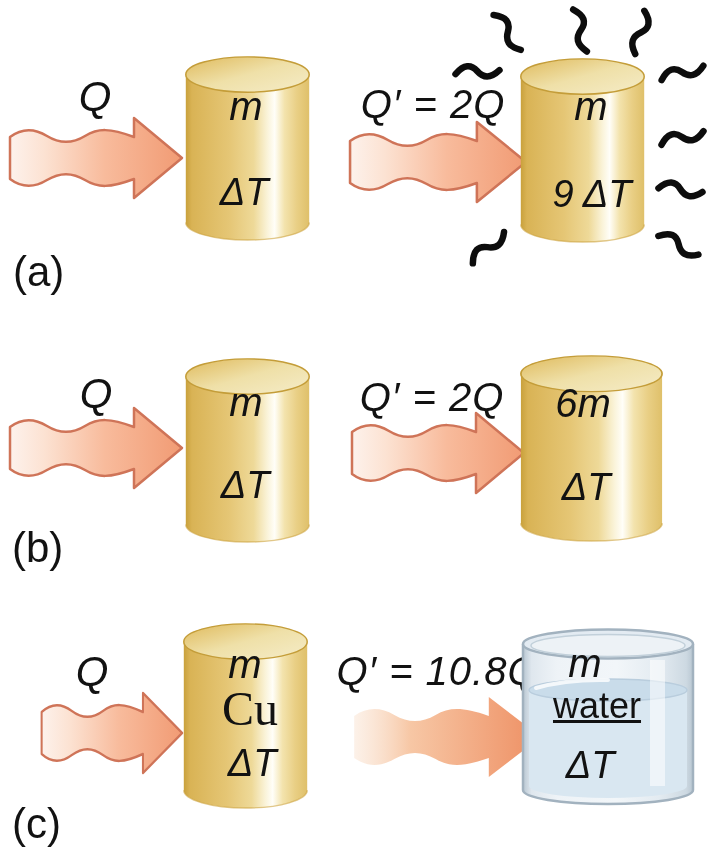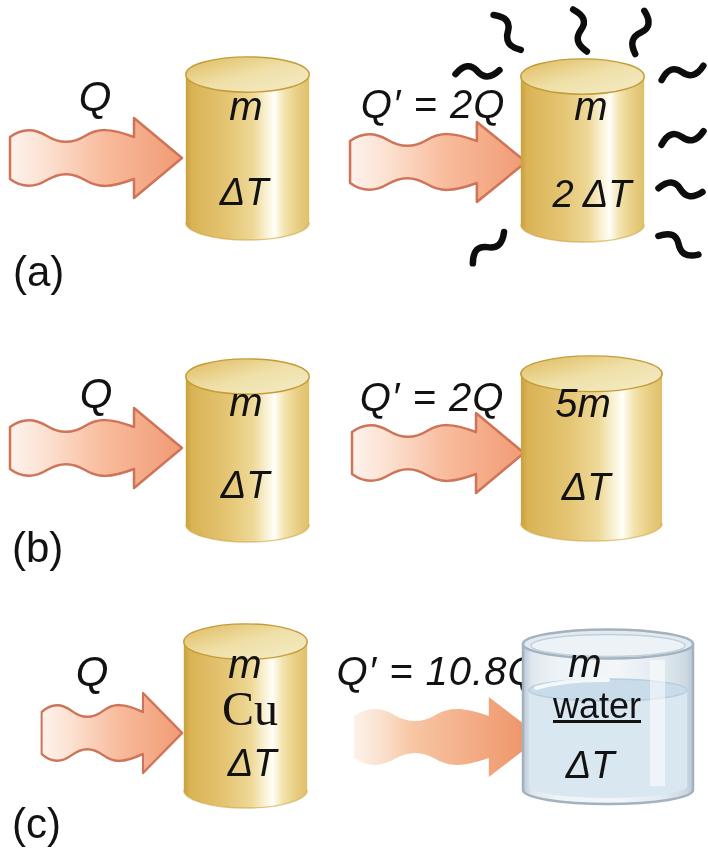--- a/index.html
+++ b/index.html
@@ -105,21 +105,21 @@
     <div class="lbl italic eq" style="left:433px;top:104px">Q′ = 2Q</div>
 
     <svg class="abs" style="left:348px;top:112px;width:179px;height:100px" viewBox="0 0 175 100" preserveAspectRatio="none">
         <use href="#g-arrow"></use>
       </svg>
 
     <svg class="abs" style="left:520px;top:57px;width:125px;height:186px" viewBox="0 0 125 200" preserveAspectRatio="none">
         <use href="#g-cyl"></use>
       </svg>
     <div class="lbl italic mass" style="left:591px;top:106px">m</div>
-    <div class="lbl italic temp" style="left:592px;top:194px">2 ΔT</div>
+    <div class="lbl italic temp" style="left:592px;top:194px">9 ΔT</div>
 
     <svg class="abs" style="left:440px;top:0px;width:268px;height:280px" viewBox="0 0 268 280">
       <use href="#g-squig" transform="translate(46,25) rotate(65 21 7)"></use>
       <use href="#g-squig" transform="translate(119,23) rotate(85 21 7)"></use>
       <use href="#g-squig" transform="translate(179,25) rotate(115 21 7)"></use>
       <use href="#g-squig" transform="translate(16,65) rotate(8 21 7)"></use>
       <use href="#g-squig" transform="translate(221,66) rotate(-6 21 7)"></use>
       <use href="#g-squig" transform="translate(221,131) rotate(-5 21 7)"></use>
       <use href="#g-squig" transform="translate(219,183) rotate(18 21 7)"></use>
       <use href="#g-squig" transform="translate(217,238) rotate(38 21 7)"></use>
@@ -144,21 +144,21 @@
 
     <div class="lbl italic eq" style="left:432px;top:397px">Q′ = 2Q</div>
 
     <svg class="abs" style="left:350px;top:403px;width:175px;height:100px" viewBox="0 0 175 100" preserveAspectRatio="none">
         <use href="#g-arrow"></use>
       </svg>
 
     <svg class="abs" style="left:520px;top:354px;width:143px;height:188px" viewBox="0 0 125 200" preserveAspectRatio="none">
         <use href="#g-cyl"></use>
       </svg>
-    <div class="lbl italic mass" style="left:583px;top:403px">5m</div>
+    <div class="lbl italic mass" style="left:583px;top:403px">6m</div>
     <div class="lbl italic temp" style="left:586px;top:487px">ΔT</div>
 
     <div class="rowlbl" style="left:12px;top:548px">(b)</div>
   </div>
 
   <div>
     <div class="lbl italic q" style="left:92px;top:672px">Q</div>
 
     <svg class="abs" style="left:40px;top:683px;width:143px;height:100px" viewBox="0 0 175 100" preserveAspectRatio="none">
         <use href="#g-arrow"></use>

